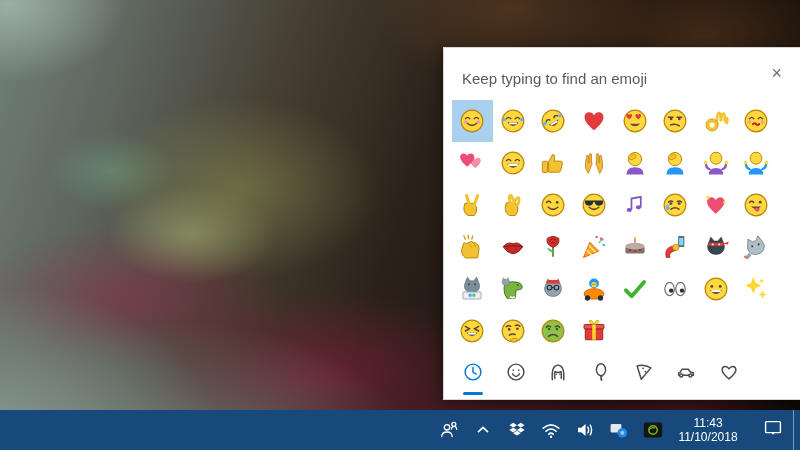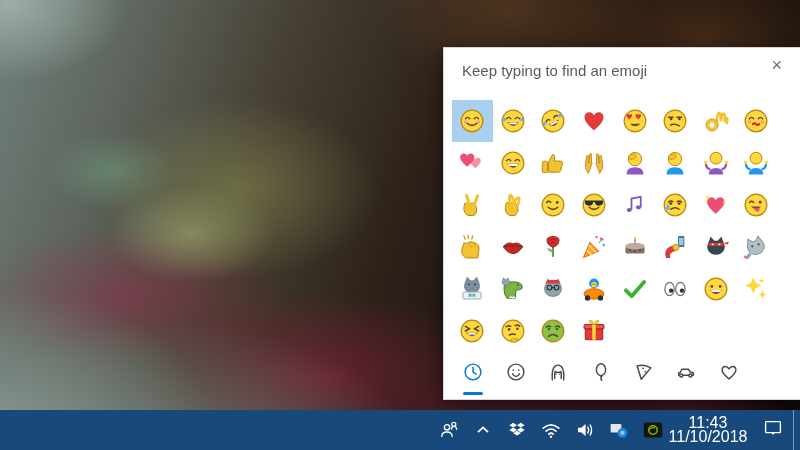--- a/index.html
+++ b/index.html
@@ -21,21 +21,21 @@
       radial-gradient(150px 80px at 86% 92%, rgba(120,30,55,.42), rgba(120,30,55,0) 72%),
       radial-gradient(200px 110px at 64% 2%, rgba(120,78,40,.45), rgba(120,78,40,0) 70%),
       radial-gradient(240px 130px at 88% 8%, rgba(105,66,34,.5), rgba(105,66,34,0) 72%),
       radial-gradient(100px 60px at 90% 30%, rgba(150,100,50,.35), rgba(150,100,50,0) 70%),
       linear-gradient(108deg,#70807a 0%,#5d645c 16%,#463f33 32%,#2c2119 50%,#1a120e 68%,#100b08 85%,#0c0806 100%);}
 
   
   .panel{position:absolute;left:443px;right:0;top:47px;bottom:50px;background:#fff;
     border:1px solid #d6d6d6;border-right:none;box-sizing:border-box;
     box-shadow:-3px 3px 10px rgba(0,0,0,.35);}
-  .panel-header{position:absolute;left:0;right:0;top:0;height:44px;}
+  .panel-header{position:absolute;left:0;right:0;top:8px;height:44px;}
   .title{position:absolute;left:18px;top:14px;font-size:15px;color:#5a5a5a;white-space:nowrap;}
   .close{position:absolute;top:6px;right:14px;border:none;background:none;cursor:pointer;
     font-size:18px;line-height:18px;color:#6d6d6d;padding:2px 4px;font-family:inherit;}
   .grid{position:absolute;left:8px;top:52px;display:grid;
     grid-template-columns:repeat(8,40.6px);grid-auto-rows:42px;}
   .cell{display:flex;align-items:center;justify-content:center;cursor:pointer;}
   .cell.sel{background:var(--selection,#a9d1ef);}
   .cell svg{display:block;}
   .cats{position:absolute;left:8px;top:310px;height:32px;display:flex;}
   .cat{width:42.6px;height:32px;display:flex;align-items:center;justify-content:center;
@@ -43,21 +43,21 @@
   .cat.sel{color:var(--accent,#0078d7);}
   .cat-underline{position:absolute;left:19px;top:344px;width:20px;height:3px;border-radius:2px;
     background:var(--accent,#0078d7);}
 
   
   .taskbar{position:absolute;left:0;right:0;bottom:0;height:40px;background:var(--taskbar,#17497c);}
   .tray{position:absolute;left:432px;top:0;bottom:0;display:flex;align-items:center;}
   .tray-slot{width:34px;height:40px;display:flex;align-items:center;justify-content:center;cursor:pointer;}
   .tray-slot svg{display:block;}
   .clock{position:absolute;right:48px;top:0;width:88px;height:40px;display:flex;flex-direction:column;
-    align-items:center;justify-content:center;color:#fff;font-size:16px;line-height:14px;cursor:pointer;text-align:center;}
+    align-items:center;justify-content:center;color:#fff;font-size:12px;line-height:14px;cursor:pointer;text-align:center;}
   .action{position:absolute;right:8px;top:0;width:38px;height:40px;display:flex;align-items:center;
     justify-content:center;cursor:pointer;}
   .show-desktop{position:absolute;right:0;top:0;width:6px;height:40px;
     border-left:1px solid rgba(255,255,255,.45);cursor:pointer;}
 </style>
 </head>
 <body>
 
 <div id="screen">
   <div class="desktop"></div>

